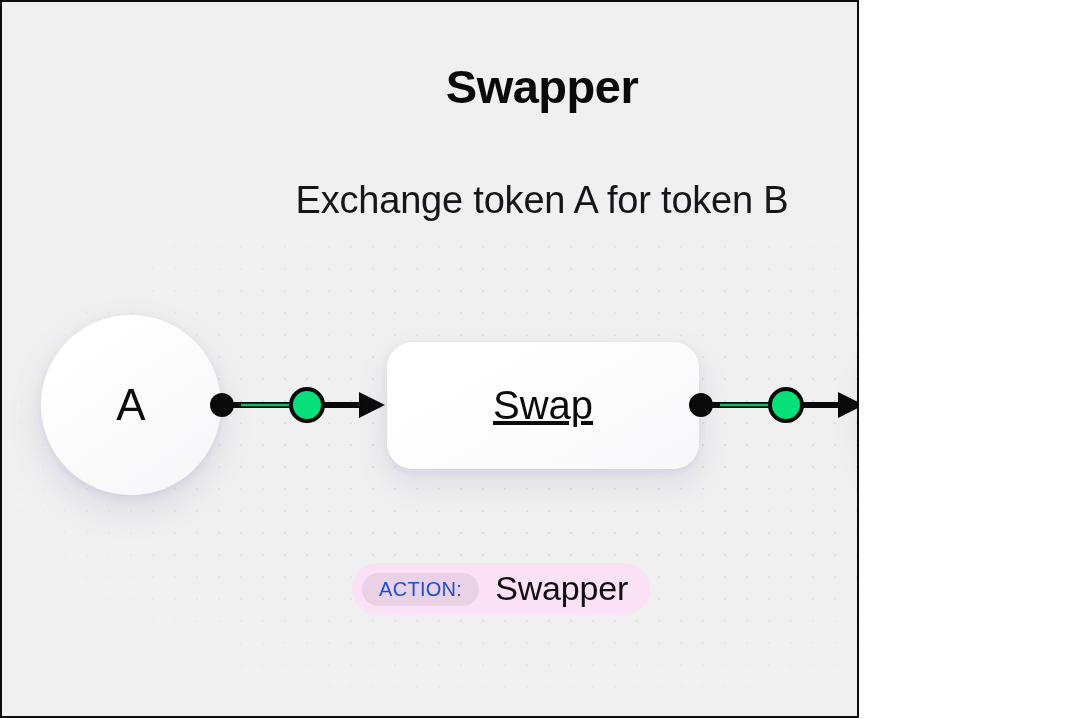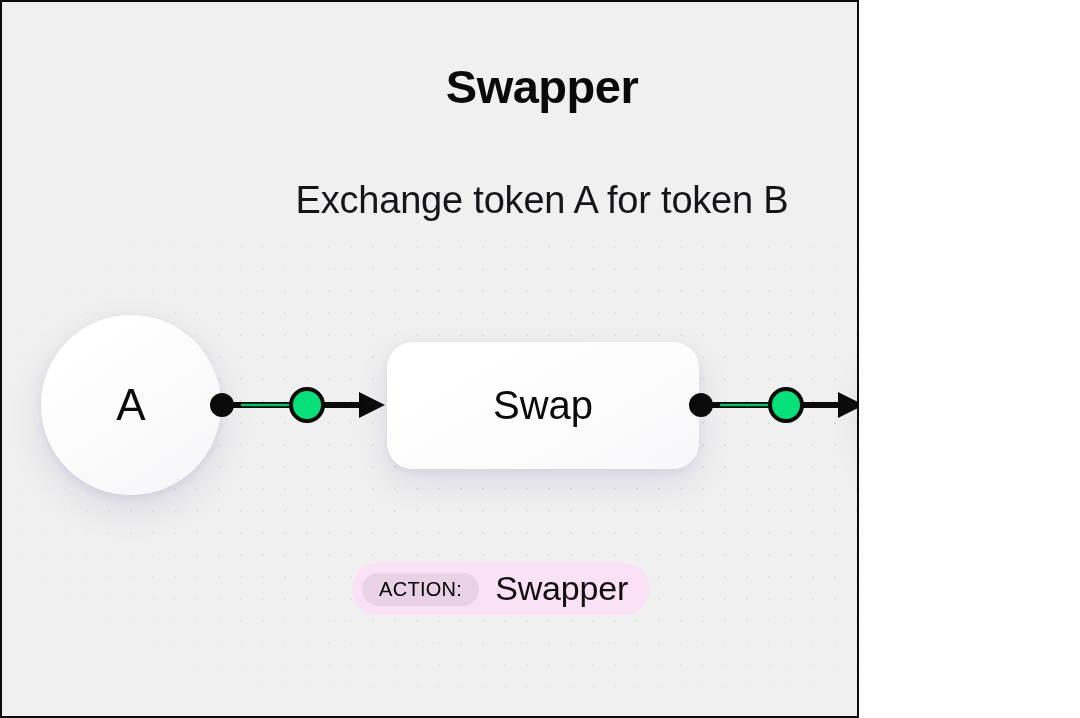--- a/index.html
+++ b/index.html
@@ -110,20 +110,21 @@
     border-radius: 26px;
     background: linear-gradient(150deg, #ffffff 25%, #fbfbfc 65%, #f7f7fa 100%);
     box-shadow: 0 14px 32px rgba(105, 100, 170, 0.14),
                 0 3px 9px rgba(90, 85, 150, 0.09);
     display: flex;
     align-items: center;
     justify-content: center;
     font-size: 40px;
     font-weight: 400;
     color: #0b0b0b;
+    text-decoration: underline;
   }
 
   
   .connector {
     position: absolute;
     height: 44px;
     top: 381px;
   }
   #connector-a { left: 205px; width: 178px; }
   #connector-b { left: 684px; width: 178px; }
@@ -142,21 +143,21 @@
     align-items: center;
     gap: 16px;
   }
   #action-badge-key {
     background: #ead2e6;
     border-radius: 18px;
     padding: 6px 17px 7px 17px;
     font-size: 20px;
     font-weight: 400;
     letter-spacing: 0.3px;
-    color: #000000;
+    color: #1d4ed8;
     line-height: 1;
   }
   #action-badge-value {
     font-size: 34px;
     font-weight: 400;
     color: #111111;
     letter-spacing: -0.2px;
     line-height: 1;
     padding-bottom: 3px;
   }

